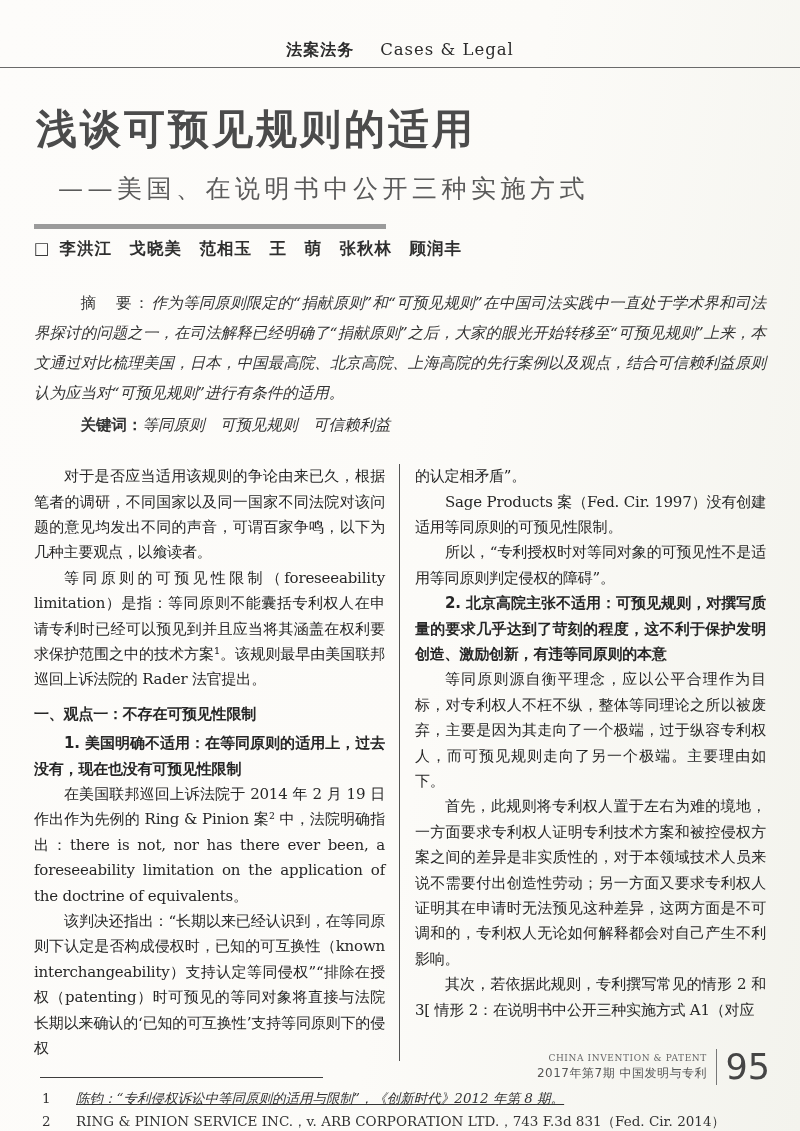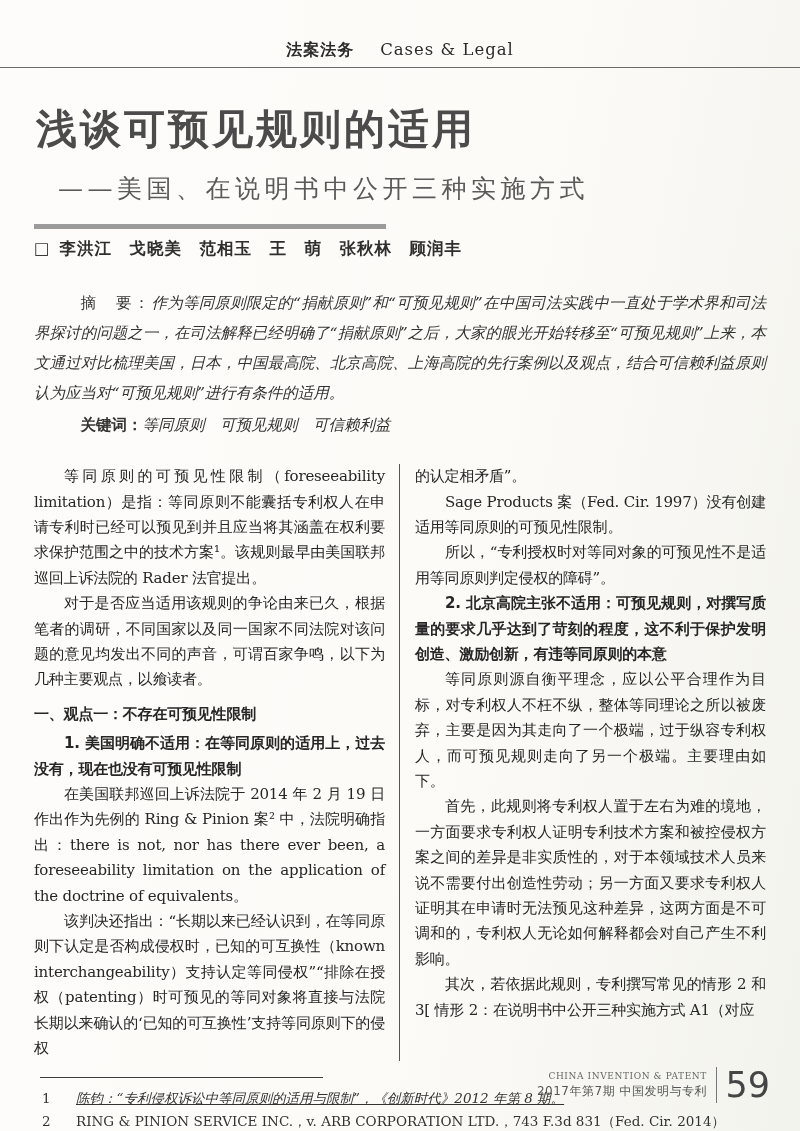--- a/index.html
+++ b/index.html
@@ -125,21 +125,21 @@
     width:283px;height:0;
     border-top:1.5px solid #3d3d3d;
   }
   .footnotes{font-size:13.5px;color:#333;}
   .fn{display:flex;line-height:23px;}
   .fn .fn-num{width:34px;flex:0 0 34px;padding-left:8px;}
   .fn.kai .fn-text{font-style:italic;text-decoration:underline;}
   
   .footer{
     position:absolute;
-    right:30px;bottom:28px;
+    right:30px;bottom:46px;
     display:flex;
     align-items:center;
   }
   .footer-journal{text-align:right;margin-right:9px;}
   .f-en{
     font-family:"DejaVu Serif","Liberation Serif",serif;
     font-size:9px;letter-spacing:0.6px;color:#666;
   }
   .f-cn{
     font-family:"DejaVu Sans","Liberation Sans",sans-serif;
@@ -171,22 +171,22 @@
 
   <p class="abstract">
     <span class="abs-label">摘　要：</span><span>作为等同原则限定的“捐献原则”和“可预见规则”在中国司法实践中一直处于学术界和司法界探讨的问题之一，在司法解释已经明确了“捐献原则”之后，大家的眼光开始转移至“可预见规则”上来，本文通过对比梳理美国，日本，中国最高院、北京高院、上海高院的先行案例以及观点，结合可信赖利益原则认为应当对“可预见规则”进行有条件的适用。</span>
   </p>
   <p class="keywords">
     <span class="kw-label">关键词：</span><span>等同原则　可预见规则　可信赖利益</span>
   </p>
 
   <div class="columns">
     <div class="col left">
+      <p class="indent">对于是否应当适用该规则的争论由来已久，根据笔者的调研，不同国家以及同一国家不同法院对该问题的意见均发出不同的声音，可谓百家争鸣，以下为几种主要观点，以飨读者。</p>
       <p class="indent">等同原则的可预见性限制（foreseeability limitation）是指：等同原则不能囊括专利权人在申请专利时已经可以预见到并且应当将其涵盖在权利要求保护范围之中的技术方案¹。该规则最早由美国联邦巡回上诉法院的 Rader 法官提出。</p>
-      <p class="indent">对于是否应当适用该规则的争论由来已久，根据笔者的调研，不同国家以及同一国家不同法院对该问题的意见均发出不同的声音，可谓百家争鸣，以下为几种主要观点，以飨读者。</p>
       <p class="heading">一、观点一：不存在可预见性限制</p>
       <p class="bold">1. 美国明确不适用：在等同原则的适用上，过去没有，现在也没有可预见性限制</p>
       <p class="indent">在美国联邦巡回上诉法院于 2014 年 2 月 19 日作出作为先例的 Ring &amp; Pinion 案² 中，法院明确指出：there is not, nor has there ever been, a foreseeability limitation on the application of the doctrine of equivalents。</p>
       <p class="indent">该判决还指出：“长期以来已经认识到，在等同原则下认定是否构成侵权时，已知的可互换性（known interchangeability）支持认定等同侵权”“排除在授权（patenting）时可预见的等同对象将直接与法院长期以来确认的‘已知的可互换性’支持等同原则下的侵权</p>
     </div>
     <div class="col right">
       <p class="noindent">的认定相矛盾”。</p>
       <p class="indent">Sage Products 案（Fed. Cir. 1997）没有创建适用等同原则的可预见性限制。</p>
       <p class="indent">所以，“专利授权时对等同对象的可预见性不是适用等同原则判定侵权的障碍”。</p>
       <p class="bold">2. 北京高院主张不适用：可预见规则，对撰写质量的要求几乎达到了苛刻的程度，这不利于保护发明创造、激励创新，有违等同原则的本意</p>
@@ -207,16 +207,16 @@
       <span class="fn-text">RING &amp; PINION SERVICE INC.，v. ARB CORPORATION LTD.，743 F.3d 831（Fed. Cir. 2014）</span>
     </div>
   </div>
 
   <div class="footer">
     <div class="footer-journal">
       <div class="f-en">CHINA INVENTION &amp; PATENT</div>
       <div class="f-cn">2017年第7期 中国发明与专利</div>
     </div>
     <div class="f-bar"></div>
-    <div class="f-page">59</div>
+    <div class="f-page">95</div>
   </div>
 
 </div>
 
 </body></html>

